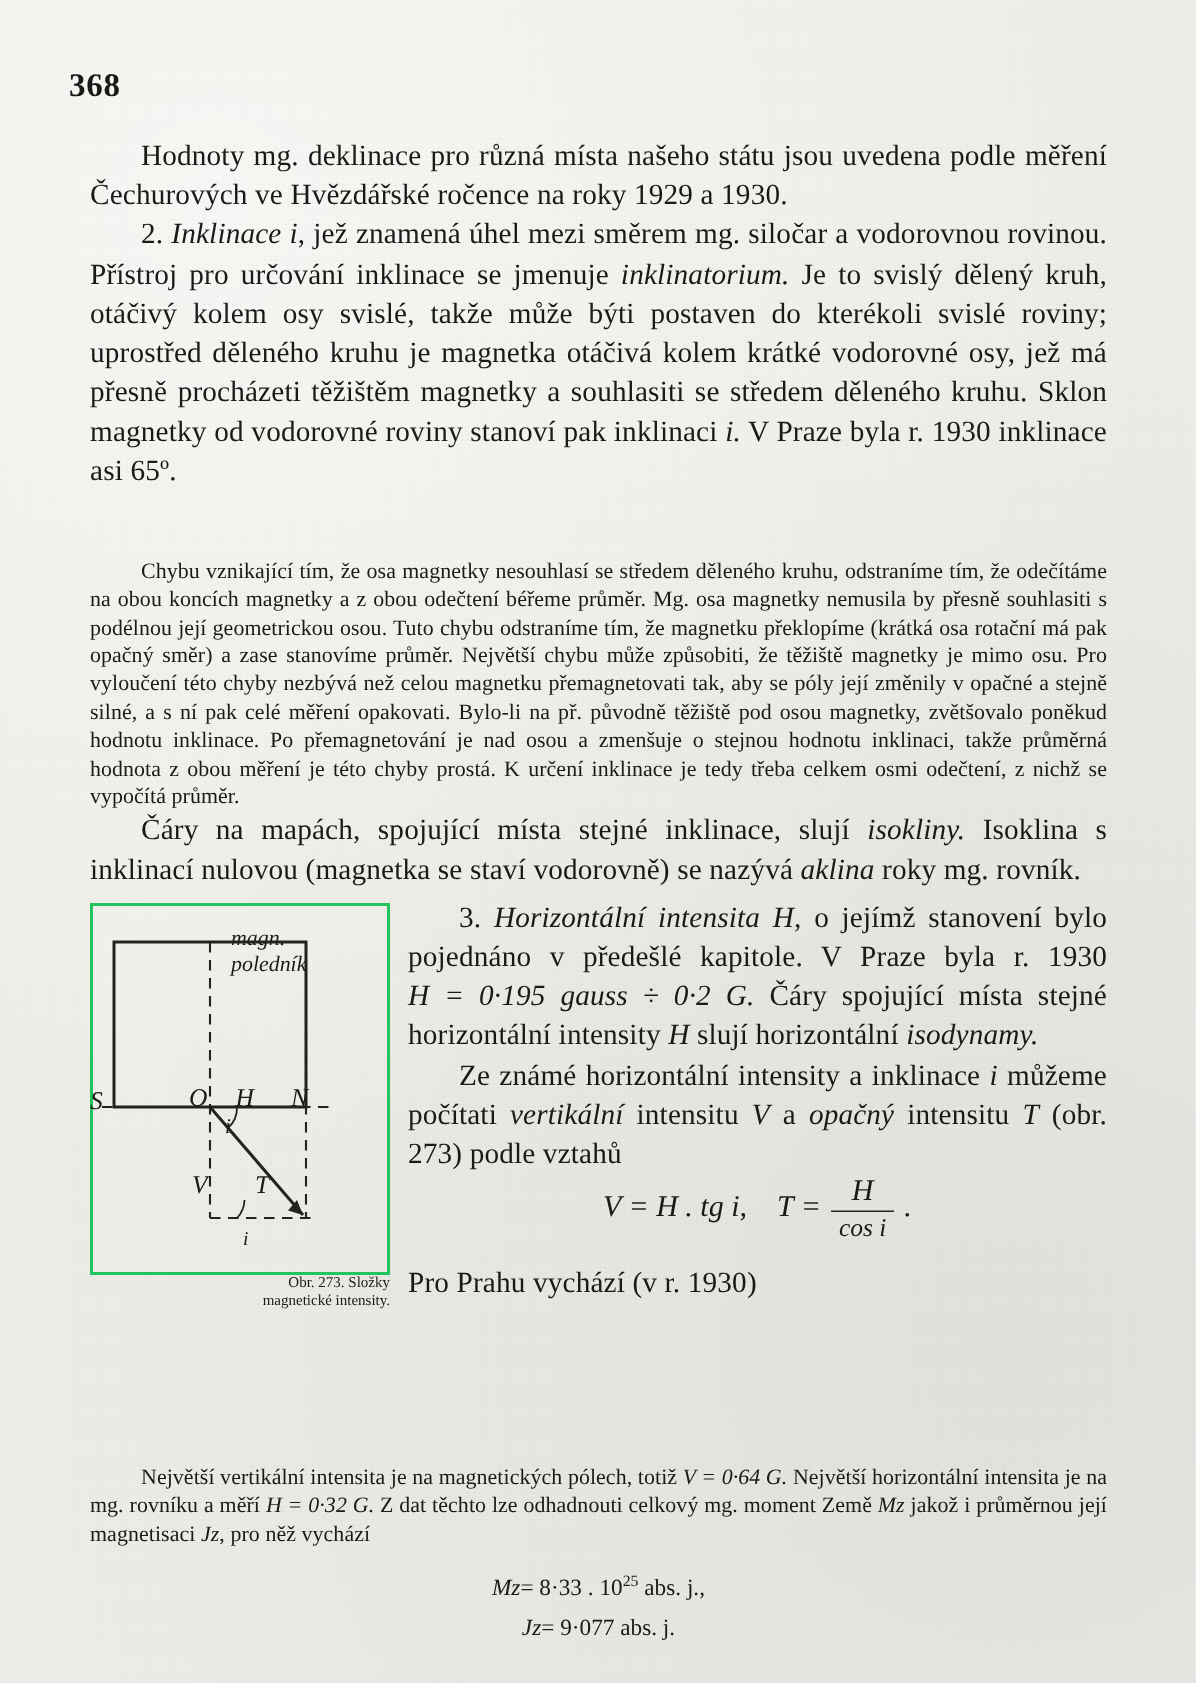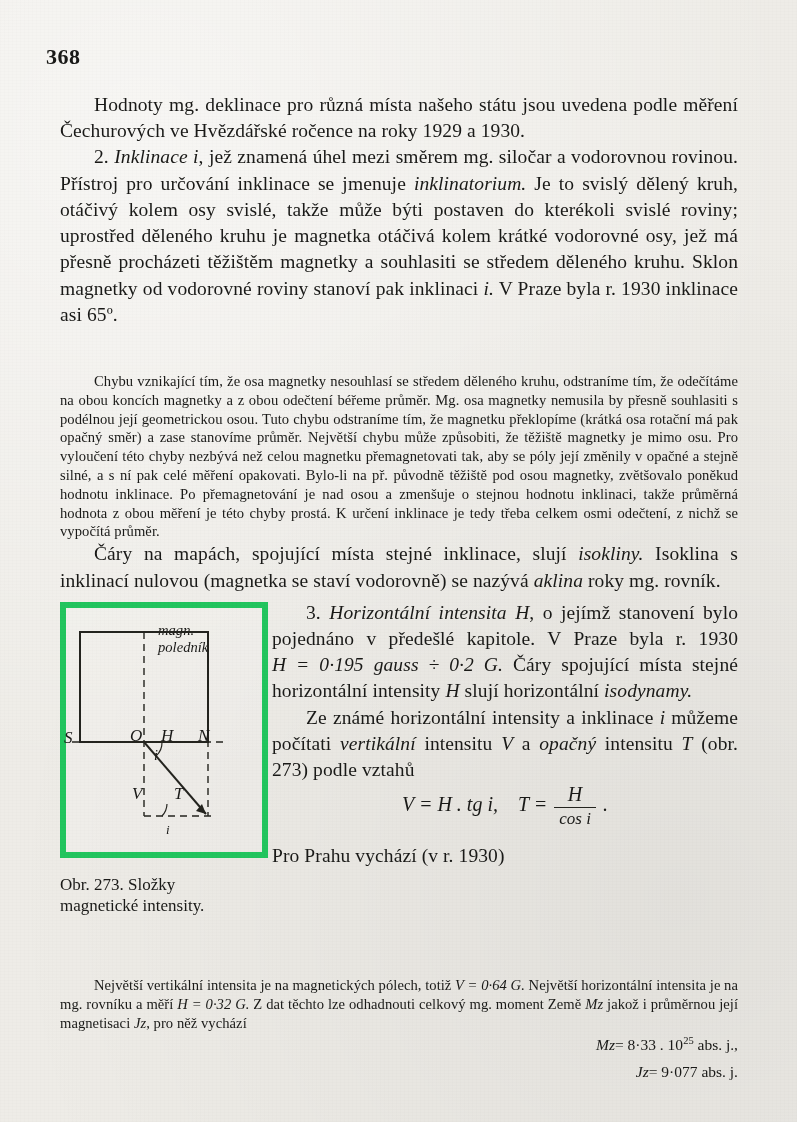--- a/index.html
+++ b/index.html
@@ -82,28 +82,28 @@
   .figure {
     position: absolute;
     left: 0;
     top: 2px;
     width: 200px;
   }
   .fig-box {
     position: relative;
     width: 196px;
     height: 244px;
-    border: 6px solid #22c55e;
+    border: 2px solid #22c55e;
     background: rgba(255,255,255,0.12);
   }
   .fig-caption {
-    margin-top: 16px;
+    margin-top: 0;
     width: 200px;
-    text-align: left;
-    font-size: 17px;
+    text-align: right;
+    font-size: 10px;
     line-height: 1.25;
   }
   .fig-label-magn {
     position: absolute;
     left: 92px;
     top: 14px;
     font-size: 14.6px;
     font-style: italic;
     line-height: 1.2;
   }
@@ -142,21 +142,22 @@
   .tail {
     position: absolute;
     left: 60px;
     top: 932px;
     width: 678px;
   }
   .tail .small {
     text-indent: 0;
   }
   .formulas {
-    text-align: right;
+    margin-top: 14px;
+    text-align: center;
     font-size: 15.5px;
     line-height: 1.7;
   }
   sup {
     font-size: 68%;
   }
   .nowrap { white-space: nowrap; }
 </style>
 </head>
 <body>

